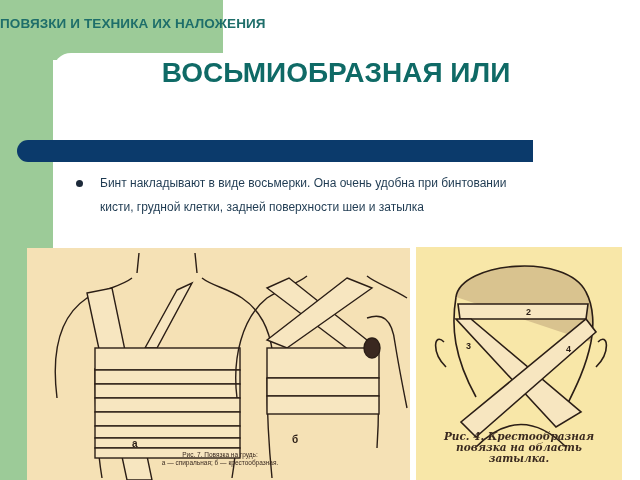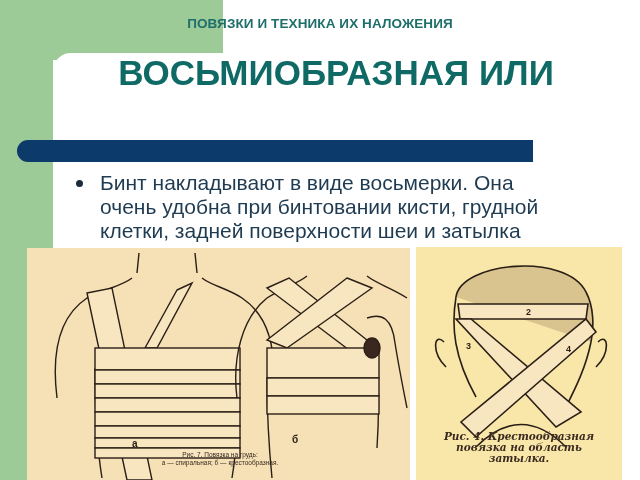--- a/index.html
+++ b/index.html
@@ -1,25 +1,25 @@
 <!DOCTYPE html>
 <html><head>
 <meta charset="utf-8">
 <style>
   html,body{margin:0;padding:0;}
   body{width:640px;height:480px;position:relative;overflow:hidden;background:#ffffff;font-family:"Liberation Sans",sans-serif;}
   .green-top{position:absolute;left:0;top:0;width:223px;height:60px;background:#9ccb98;}
   .green-side{position:absolute;left:0;top:0;width:53px;height:480px;background:#9ccb98;}
   .white-card{position:absolute;left:53px;top:53px;width:587px;height:200px;background:#fff;border-top-left-radius:18px;}
-  .subtitle{position:absolute;left:0;width:640px;top:16px;text-align:center;font-size:13.5px;font-weight:bold;color:#1e6e6a;letter-spacing:0.1px;}
-  .title{position:absolute;left:56px;width:560px;top:54px;text-align:center;font-size:35px;font-weight:bold;color:#0f6a66;line-height:37px;}
+  .subtitle{position:absolute;left:0;width:640px;top:16px;text-align:left;font-size:13.5px;font-weight:bold;color:#1e6e6a;letter-spacing:0.1px;}
+  .title{position:absolute;left:56px;width:560px;top:54px;text-align:center;font-size:28px;font-weight:bold;color:#0f6a66;line-height:37px;}
   .navy-bar{position:absolute;left:17px;top:140px;width:516px;height:22px;background:#0b3a6b;border-top-left-radius:11px;border-bottom-left-radius:11px;}
   .bullet-wrap{position:absolute;left:76px;top:171px;width:460px;}
   .bullet-dot{position:absolute;left:0;top:9px;width:7px;height:7px;border-radius:50%;background:#1d2a3a;}
-  .bullet-text{position:absolute;left:24px;top:0;width:440px;font-size:21px;line-height:24px;color:#1f3b52;}
+  .bullet-text{position:absolute;left:24px;top:0;width:440px;font-size:12px;line-height:24px;color:#1f3b52;}
   .fig{position:absolute;background:#f6e2b3;}
   .fig-left{left:27px;top:248px;width:383px;height:232px;background:#f5e1b5;}
   .fig-right{left:416px;top:247px;width:206px;height:233px;background:#f8e7a8;}
   .fig svg{position:absolute;left:0;top:0;}
   .cap{position:absolute;color:#3a2a20;text-align:center;}
   .cap-left{left:120px;top:451px;width:200px;font-size:6.5px;line-height:8px;}
   .lbl{position:absolute;font-size:10px;font-weight:bold;color:#2a1d15;}
   .cap-right{left:416px;top:431px;width:206px;font-family:"DejaVu Serif",serif;font-weight:bold;font-size:10.5px;line-height:11px;font-style:italic;}
 </style>
 </head>

